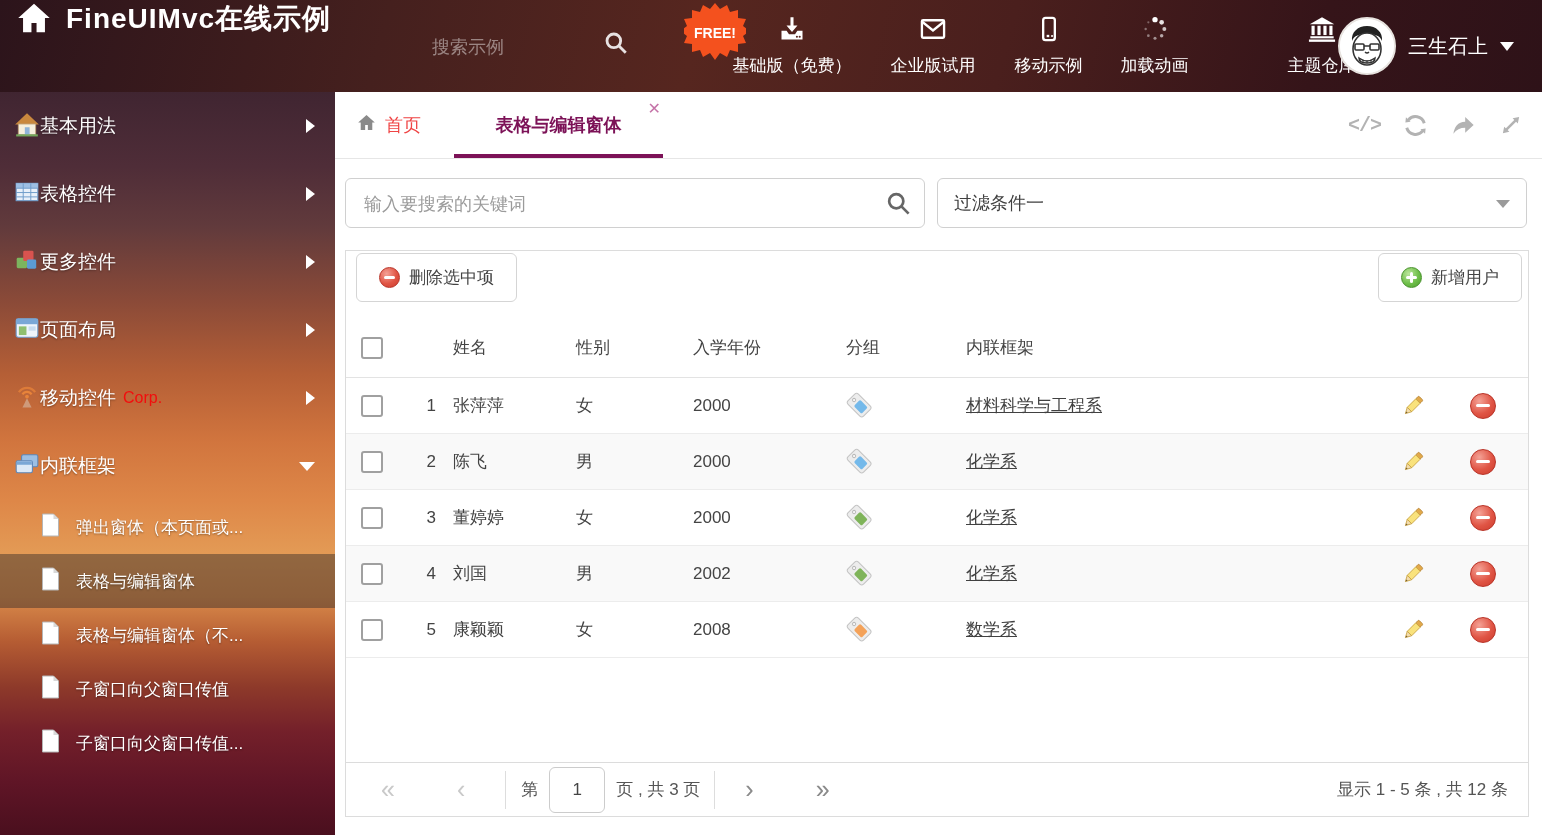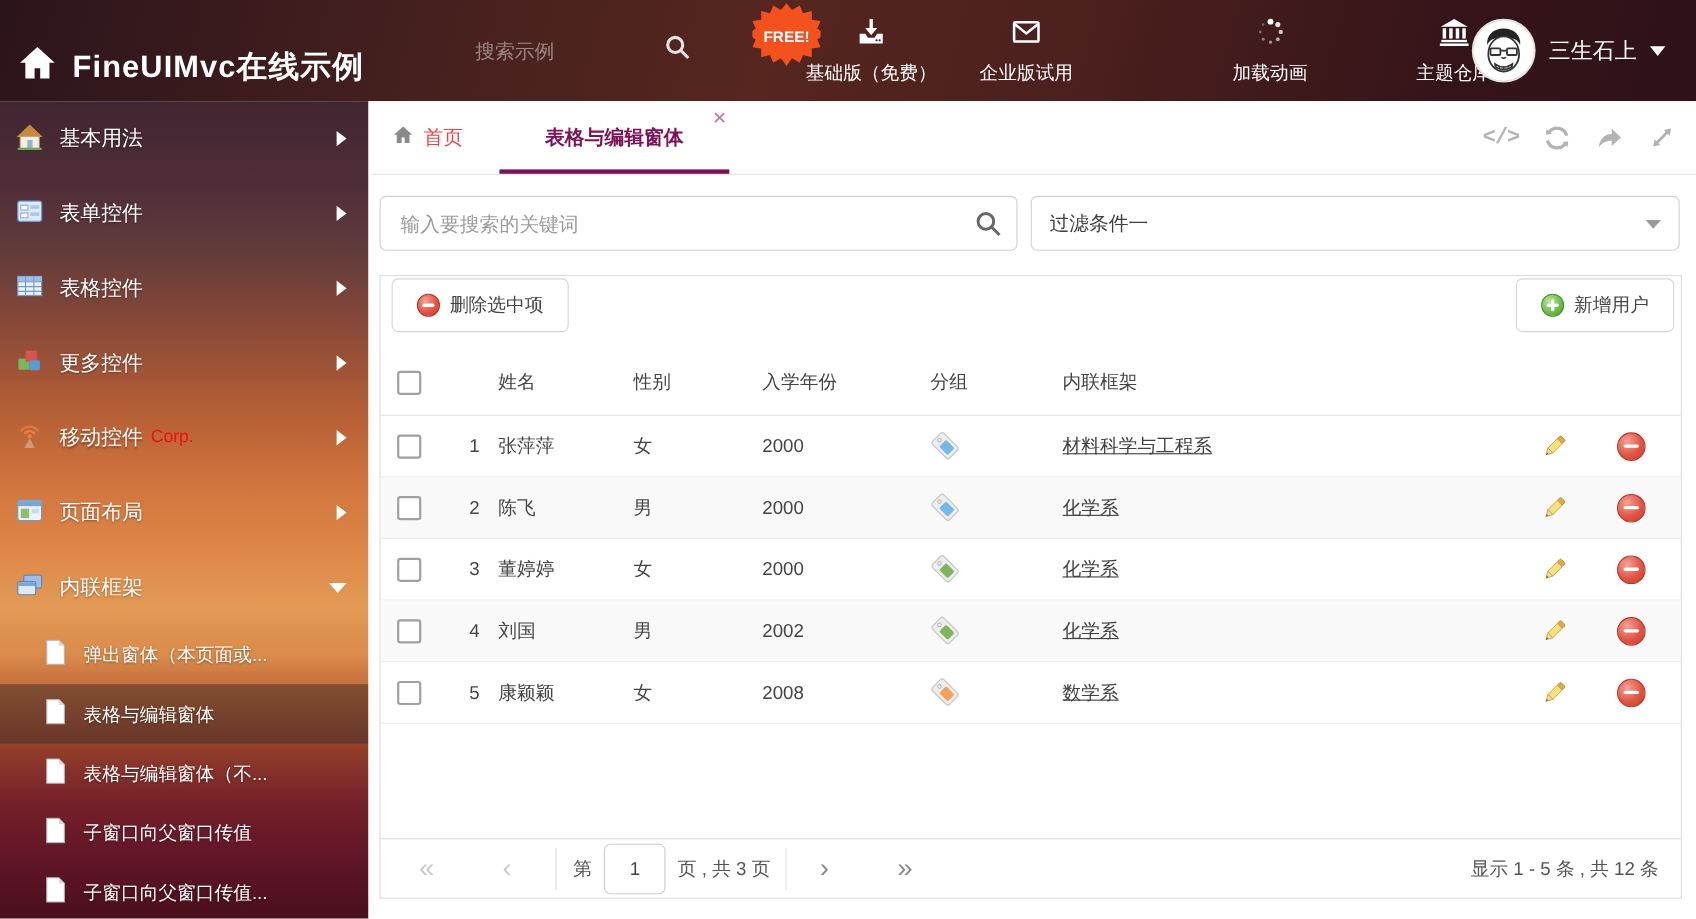--- a/index.html
+++ b/index.html
@@ -1,39 +1,39 @@
 <!DOCTYPE html>
 <html><head>
 <meta charset="utf-8">
 <style>
   html,body{margin:0;padding:0;width:1542px;height:835px;overflow:hidden;
     font-family:"Liberation Sans","DejaVu Sans",sans-serif;background:#fff;}
   
   .topbar{position:absolute;left:0;top:0;width:1542px;height:92px;
     background:linear-gradient(105deg,#2c141b 0%,#45201e 25%,#56261f 45%,#4a1f1d 65%,#351419 85%,#2e1218 100%);}
-  .logo{position:absolute;left:16px;top:0;height:80px;display:flex;align-items:flex-end;gap:14px;color:#fff;}
+  .logo{position:absolute;left:16px;top:0;height:80px;display:flex;align-items:flex-start;gap:14px;color:#fff;}
   .logo-title{font-size:28px;font-weight:bold;letter-spacing:1px;}
   .hd-search{position:absolute;left:430px;top:26px;width:160px;height:40px;}
   .hd-search input{width:100%;height:100%;background:transparent;border:none;outline:none;
     color:#fff;font-size:18px;font-family:inherit;}
   .hd-search input::placeholder{color:rgba(255,255,255,.45);}
   .hd-mag{position:absolute;left:603px;top:30px;}
   .nav-item{position:absolute;top:0;height:92px;display:flex;flex-direction:column;align-items:center;justify-content:center;gap:7px;color:#fff;cursor:pointer;}
   .nav-item .lbl{font-size:17px;white-space:nowrap;}
   .free-badge{position:absolute;left:684px;top:2px;width:62px;height:62px;z-index:3;}
   .free-badge svg{display:block;}
   .user{position:absolute;left:1338px;top:0;height:92px;display:flex;align-items:center;gap:12px;color:#fff;}
   .avatar{width:54px;height:54px;border-radius:50%;background:#fff;overflow:hidden;border:2px solid #e8e4e0;}
   .user-name{font-size:20px;}
   .caret-down{width:0;height:0;border-left:7px solid transparent;border-right:7px solid transparent;border-top:9px solid #fff;}
   
   .sidebar{position:absolute;left:0;top:92px;width:335px;height:743px;overflow:hidden;
     background:linear-gradient(180deg,#402531 0%,#4f2d38 10%,#613a3c 18%,#8a4a38 28%,#b55f36 38%,#d1753e 47%,#de8748 55%,#e39a55 62%,#d98a4a 68%,#b55c33 74%,#8e3a2a 80%,#74202a 86%,#5f1526 93%,#4a0f1e 100%);}
   .mi{height:68px;display:flex;align-items:center;padding:0 20px 0 14px;color:#fff;cursor:pointer;}
-  .mi .txt{margin-left:14px;font-size:19px;text-shadow:0 1px 2px rgba(0,0,0,.4);}
+  .mi .txt{font-size:19px;text-shadow:0 1px 2px rgba(0,0,0,.4);}
   .mi .spacer,.smi .spacer{flex:1;}
   .corp{color:#f20d0d;font-size:16px;margin-left:7px;text-shadow:none;}
   .arr-r{width:0;height:0;border-top:7px solid transparent;border-bottom:7px solid transparent;border-left:9px solid #fff;}
   .arr-d{width:0;height:0;border-left:8px solid transparent;border-right:8px solid transparent;border-top:9px solid #fff;}
   .smi{height:54px;display:flex;align-items:center;padding:0 20px 0 40px;color:#fff;cursor:pointer;}
   .smi .txt{margin-left:15px;font-size:17px;text-shadow:0 1px 2px rgba(0,0,0,.4);white-space:nowrap;}
   .smi.sel{background:rgba(48,42,40,.45);}
   
   .main{position:absolute;left:335px;top:92px;width:1207px;height:743px;background:#fff;}
   .tabbar{position:absolute;left:0;top:0;width:1207px;height:66px;border-bottom:1px solid #e6e6e6;}
@@ -134,20 +134,30 @@
   </div>
   <div class="nav-item" style="left:883px;width:100px;">
     <span>
       <svg width="28" height="28" viewBox="0 0 24 24" fill="none" stroke="#fff" stroke-width="2">
           <rect x="2.5" y="4.5" width="19" height="15" rx="1"></rect>
           <path d="M3 6l9 7.2L21 6"></path>
         </svg>
     </span>
     <span class="lbl">企业版试用</span>
   </div>
+  <div class="nav-item" style="left:1006px;width:85px;">
+    <span>
+      <svg width="28" height="28" viewBox="0 0 24 24" fill="none" stroke="#fff" stroke-width="2">
+          <rect x="7" y="2.5" width="10" height="19" rx="2"></rect>
+          <line x1="10" y1="18" x2="12.2" y2="18"></line>
+          <circle cx="14.6" cy="18" r="0.9" fill="#fff" stroke="none"></circle>
+        </svg>
+    </span>
+    <span class="lbl">移动示例</span>
+  </div>
   <div class="nav-item" style="left:1112px;width:85px;">
     <span>
       <svg width="28" height="28" viewBox="0 0 24 24" fill="#fff">
           <circle cx="12" cy="4" r="2.3"></circle>
           <circle cx="17.7" cy="6.3" r="2" opacity=".88"></circle>
           <circle cx="20" cy="12" r="1.7" opacity=".75"></circle>
           <circle cx="17.7" cy="17.7" r="1.5" opacity=".62"></circle>
           <circle cx="12" cy="20" r="1.3" opacity=".52"></circle>
           <circle cx="6.3" cy="17.7" r="1.15" opacity=".44"></circle>
           <circle cx="4" cy="12" r="1.05" opacity=".38"></circle>
@@ -199,70 +209,58 @@
           <path d="M4 12h16v10H4z" fill="#f6efdd" stroke="#c0a278" stroke-width=".8"></path>
           <rect x="10" y="15" width="4.4" height="7" fill="#8fb4d9"></rect>
           <path d="M2 21.5h20v2H2z" fill="#74a85c"></path>
         </svg></span>
     <span class="txt">基本用法</span>
     <span class="spacer"></span>
       <span class="arr-r"></span>
   </div>
   <div class="mi">
     <span><svg width="26" height="26" viewBox="0 0 24 24">
-          <rect x="2" y="3.5" width="20" height="17" rx="2" fill="#dce9f7" stroke="#6f9ccb"></rect>
-          <rect x="4.5" y="7" width="6" height="4" fill="#fff" stroke="#8fb3d9"></rect>
-          <rect x="12.5" y="7" width="7.5" height="3" fill="#a8c8e8"></rect>
-          <rect x="4.5" y="13.5" width="6" height="4" fill="#fff" stroke="#8fb3d9"></rect>
-          <rect x="12.5" y="13" width="7.5" height="3" fill="#a8c8e8"></rect>
-        </svg></span>
-    <span class="txt">表单控件</span>
-    <span class="spacer"></span>
-      <span class="arr-r"></span>
-  </div>
-  <div class="mi">
-    <span><svg width="26" height="26" viewBox="0 0 24 24">
           <rect x="2" y="4" width="20" height="16" fill="#e8f0fa" stroke="#6f9ccb"></rect>
           <rect x="2" y="4" width="20" height="4.5" fill="#9dbfe4"></rect>
           <path d="M2 8.5h20M2 12.5h20M2 16.5h20M8.5 4v16M15.5 4v16" stroke="#6f9ccb" stroke-width=".9" fill="none"></path>
         </svg></span>
     <span class="txt">表格控件</span>
     <span class="spacer"></span>
       <span class="arr-r"></span>
   </div>
   <div class="mi">
     <span><svg width="26" height="26" viewBox="0 0 24 24">
           <rect x="2.5" y="10" width="9.5" height="9.5" rx="1.2" fill="#7cb45e"></rect>
           <rect x="8.5" y="3.5" width="9.5" height="9.5" rx="1.2" fill="#d9534f"></rect>
           <rect x="12" y="11.5" width="8.5" height="8.5" rx="1.2" fill="#5b9bd5"></rect>
         </svg></span>
     <span class="txt">更多控件</span>
+    <span class="spacer"></span>
+      <span class="arr-r"></span>
+  </div>
+  <div class="mi">
+    <span><svg width="26" height="26" viewBox="0 0 24 24">
+          <rect x="2" y="3.5" width="20" height="17" rx="2" fill="#eef4fb" stroke="#6f9ccb"></rect>
+          <rect x="2" y="3.5" width="20" height="5" fill="#7aa7d6"></rect>
+          <rect x="4.5" y="10.5" width="7" height="8" fill="#8fbf6f"></rect>
+          <rect x="13.5" y="10.5" width="6.5" height="4" fill="#c8dcf0"></rect>
+        </svg></span>
+    <span class="txt">页面布局</span>
     <span class="spacer"></span>
       <span class="arr-r"></span>
   </div>
   <div class="mi">
     <span><svg width="26" height="26" viewBox="0 0 24 24">
           <path d="M4.5 8.5a9 9 0 0115 0" fill="none" stroke="#e8833a" stroke-width="2" opacity=".75"></path>
           <path d="M7.8 10.5a5 5 0 018.4 0" fill="none" stroke="#e8833a" stroke-width="2"></path>
           <circle cx="12" cy="12.5" r="1.7" fill="#e8833a"></circle>
           <path d="M12 14l-4.2 8.5h8.4z" fill="#cf9a7a"></path>
         </svg></span>
     <span class="txt">移动控件</span>
     <span class="corp">Corp.</span>
-    <span class="spacer"></span>
-      <span class="arr-r"></span>
-  </div>
-  <div class="mi">
-    <span><svg width="26" height="26" viewBox="0 0 24 24">
-          <rect x="2" y="3.5" width="20" height="17" rx="2" fill="#eef4fb" stroke="#6f9ccb"></rect>
-          <rect x="2" y="3.5" width="20" height="5" fill="#7aa7d6"></rect>
-          <rect x="4.5" y="10.5" width="7" height="8" fill="#8fbf6f"></rect>
-          <rect x="13.5" y="10.5" width="6.5" height="4" fill="#c8dcf0"></rect>
-        </svg></span>
-    <span class="txt">页面布局</span>
     <span class="spacer"></span>
       <span class="arr-r"></span>
   </div>
   <div class="mi">
     <span><svg width="26" height="26" viewBox="0 0 24 24">
           <rect x="7" y="3.5" width="15" height="11" rx="1.5" fill="#9dbfe4" stroke="#5e87b8"></rect>
           <rect x="2" y="9" width="15" height="11" rx="1.5" fill="#dce9f7" stroke="#5e87b8"></rect>
           <rect x="2.5" y="9.5" width="14" height="3.2" fill="#7aa7d6"></rect>
         </svg></span>
     <span class="txt">内联框架</span>

